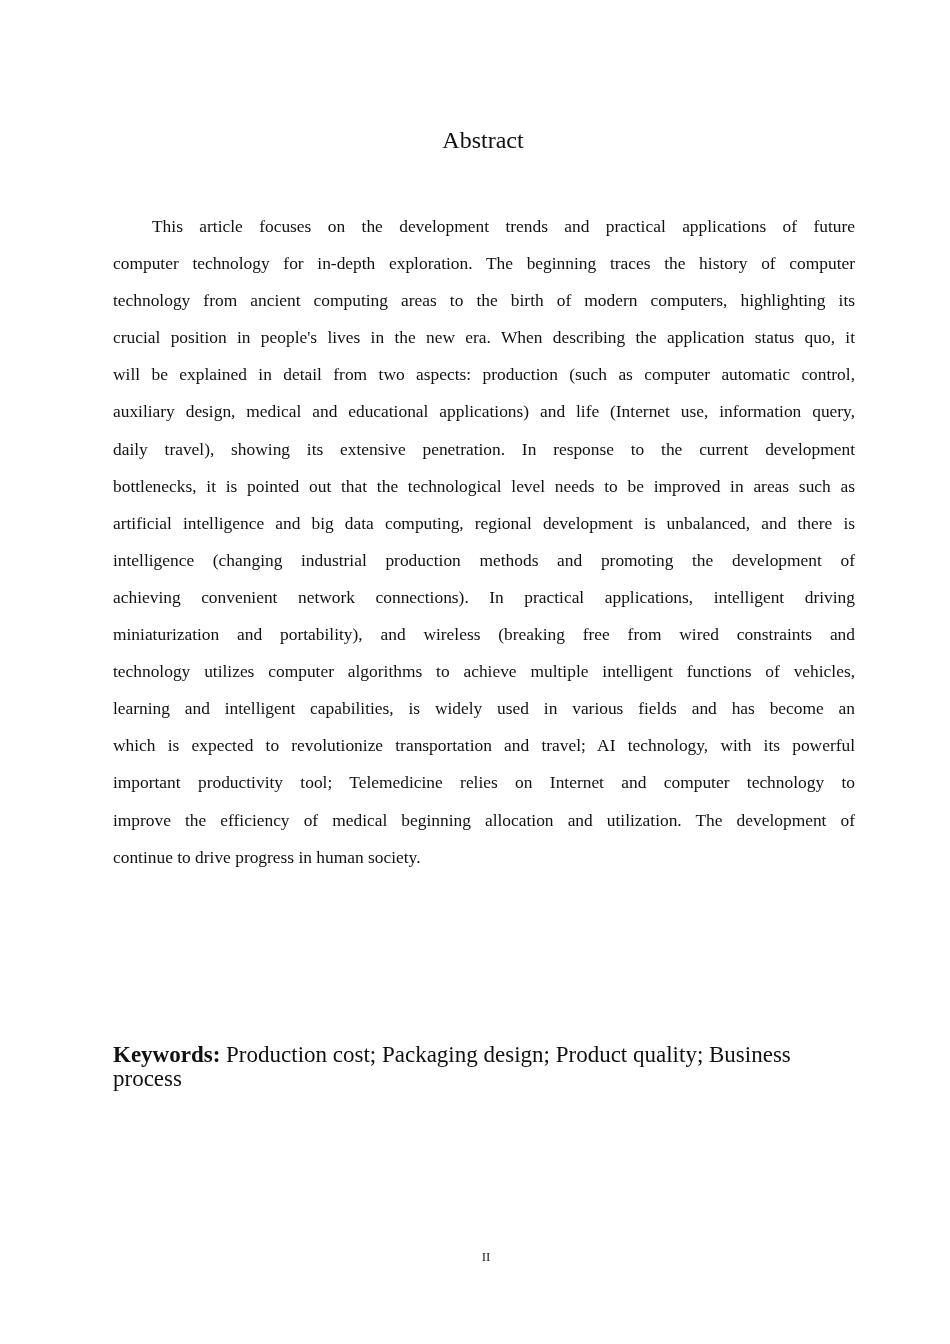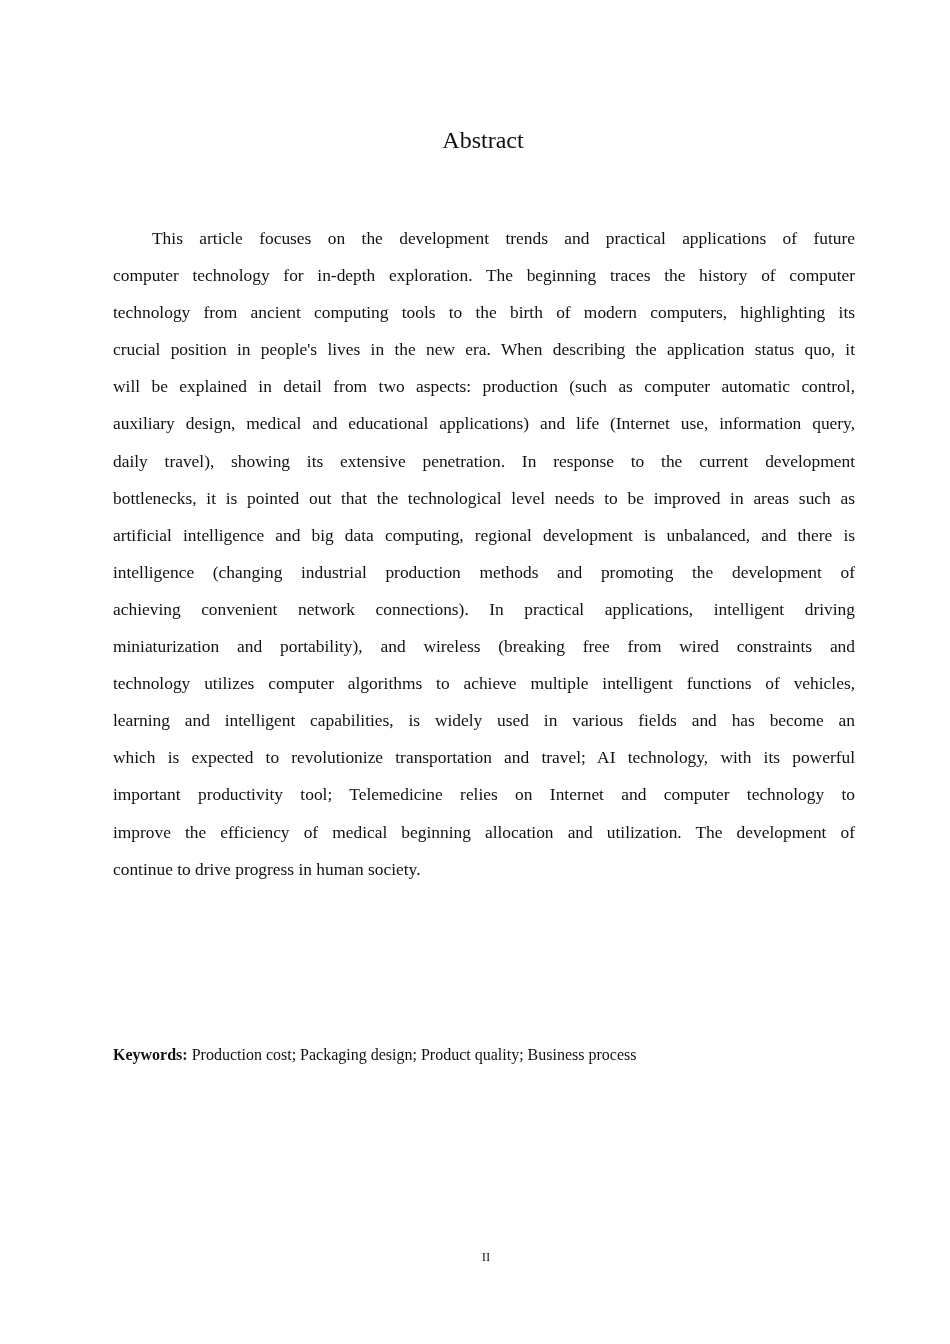--- a/index.html
+++ b/index.html
@@ -30,21 +30,21 @@
       text-align: center;
       font-size: 24px;
       line-height: 32px;
       margin: 0;
       font-weight: normal;
       color: #111;
     }
     .body-text {
       position: absolute;
       left: 113px;
-      top: 226px;
+      top: 214px;
       width: 742px;
       font-size: 17.4px;
     }
     .line {
       display: block;
       height: 37.1px;
       line-height: 24px;
       text-align: justify;
       text-align-last: justify;
       white-space: normal;
@@ -54,21 +54,21 @@
       padding-left: 39px;
     }
     .line.last {
       text-align-last: left;
     }
     .keywords {
       position: absolute;
       left: 113px;
       top: 1043px;
       width: 742px;
-      font-size: 16px;
+      font-size: 23px;
       line-height: 24px;
       color: #111;
     }
     .keywords .kw-label {
       font-weight: bold;
     }
     .page-number {
       position: absolute;
       left: 0;
       top: 1249px;
@@ -82,21 +82,21 @@
 </head>
 <body>
 
 <div class="page">
 
   <h1 class="title">Abstract</h1>
 
   <div class="body-text">
     <span class="line first">This article  focuses on the development trends  and practical  applications of future</span>
     <span class="line">computer technology for in-depth exploration. The beginning traces the history of computer</span>
-    <span class="line">technology from ancient computing tools to the birth of modern computers, highlighting its</span>
+    <span class="line">technology from ancient computing areas to the birth of modern computers, highlighting its</span>
     <span class="line">crucial position in people's lives in the new era. When describing the application status quo, it</span>
     <span class="line">will be explained in detail from two aspects: production (such as computer automatic control,</span>
     <span class="line">auxiliary design, medical and educational applications) and life (Internet use, information query,</span>
     <span class="line">daily travel),  showing its  extensive  penetration.  In  response  to  the  current  development</span>
     <span class="line">bottlenecks, it is pointed out that the technological level needs to be improved in areas such as</span>
     <span class="line">artificial intelligence and big data computing, regional development is unbalanced, and there is</span>
     <span class="line">intelligence (changing industrial production methods  and promoting the  development  of</span>
     <span class="line">achieving convenient network connections). In practical applications, intelligent driving</span>
     <span class="line">miniaturization and portability),  and wireless  (breaking free from wired constraints and</span>
     <span class="line">technology utilizes computer algorithms to achieve multiple intelligent functions of vehicles,</span>

